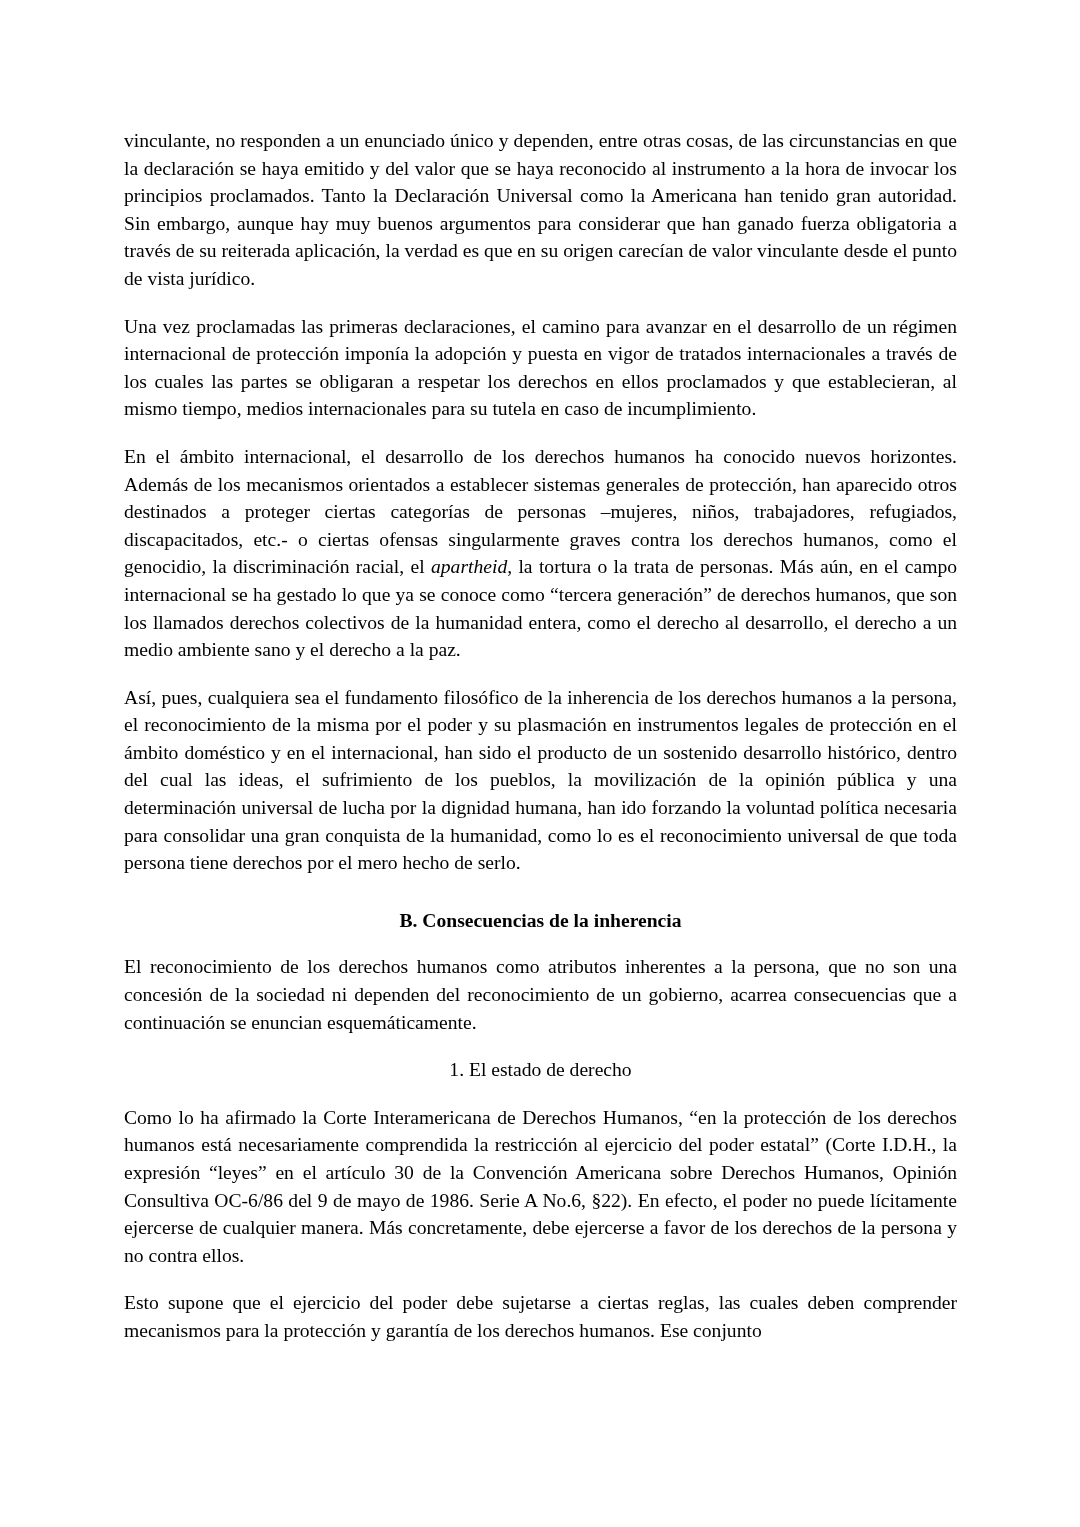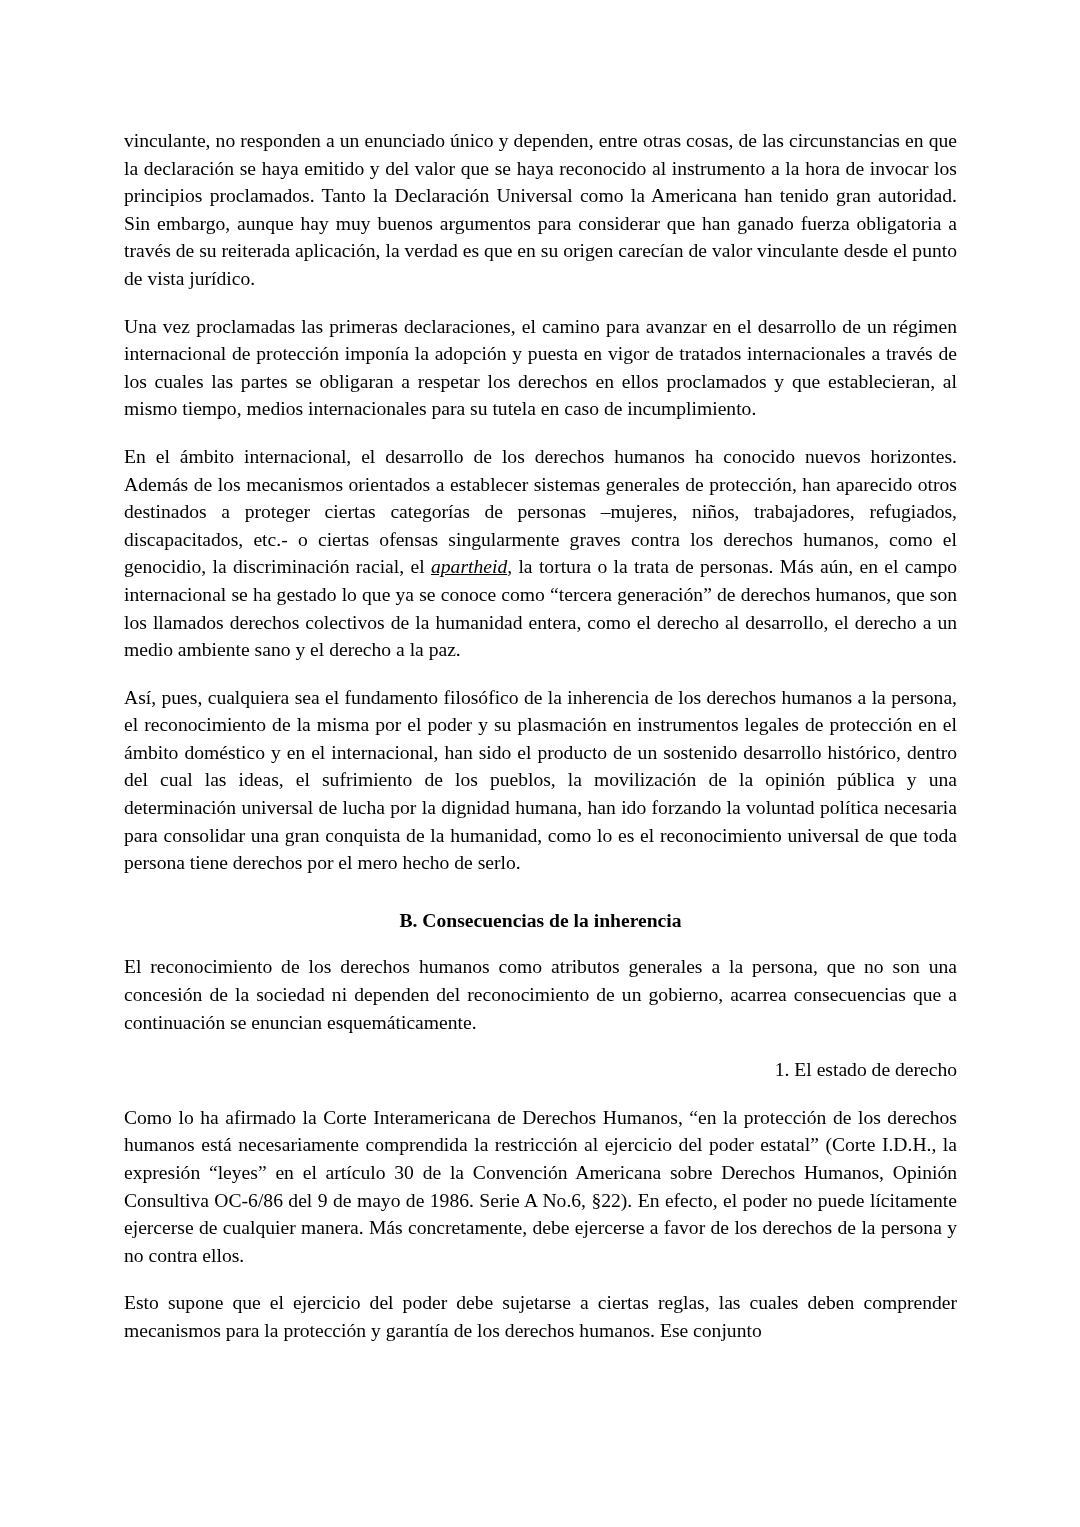--- a/index.html
+++ b/index.html
@@ -47,25 +47,24 @@
     font-size: 19.6px;
     line-height: 27.6px;
     font-weight: bold;
     text-align: center;
   }
   h3.subsection-heading {
     margin: 0 0 20px 0;
     font-size: 19.6px;
     line-height: 27.6px;
     font-weight: normal;
-    text-align: right;
+    text-align: center;
   }
   em.term {
     font-style: italic;
-    text-decoration: underline;
   }
   .spacer-before-heading {
     height: 10px;
   }
 </style>
 </head>
 <body>
 
 <div class="page">
   <div class="content">
@@ -75,21 +74,21 @@
     <p class="body-par">Una vez proclamadas las primeras declaraciones, el camino para avanzar en el desarrollo de un régimen internacional de protección imponía la adopción y puesta en vigor de tratados internacionales a través de los cuales las partes se obligaran a respetar los derechos en ellos proclamados y que establecieran, al mismo tiempo, medios internacionales para su tutela en caso de incumplimiento.</p>
 
     <p class="body-par"><span>En el ámbito internacional, el desarrollo de los derechos humanos ha conocido nuevos horizontes. Además de los mecanismos orientados a establecer sistemas generales de protección, han aparecido otros destinados a proteger ciertas categorías de personas –mujeres, niños, trabajadores, refugiados, discapacitados, etc.- o ciertas ofensas singularmente graves contra los derechos humanos, como el genocidio, la discriminación racial, el </span><em class="term">apartheid</em><span>, la tortura o la trata de personas. Más aún, en el campo internacional se ha gestado lo que ya se conoce como “tercera generación” de derechos humanos, que son los llamados derechos colectivos de la humanidad entera, como el derecho al desarrollo, el derecho a un medio ambiente sano y el derecho a la paz.</span></p>
 
     <p class="body-par">Así, pues, cualquiera sea el fundamento filosófico de la inherencia de los derechos humanos a la persona, el reconocimiento de la misma por el poder y su plasmación en instrumentos legales de protección en el ámbito doméstico y en el internacional, han sido el producto de un sostenido desarrollo histórico, dentro del cual las ideas, el sufrimiento de los pueblos, la movilización de la opinión pública y una determinación universal de lucha por la dignidad humana, han ido forzando la voluntad política necesaria para consolidar una gran conquista de la humanidad, como lo es el reconocimiento universal de que toda persona tiene derechos por el mero hecho de serlo.</p>
 
     <div class="spacer-before-heading"></div>
 
     <h2 class="section-heading">B. Consecuencias de la inherencia</h2>
 
-    <p class="body-par">El reconocimiento de los derechos humanos como atributos generales a la persona, que no son una concesión de la sociedad ni dependen del reconocimiento de un gobierno, acarrea consecuencias que a continuación se enuncian esquemáticamente.</p>
+    <p class="body-par">El reconocimiento de los derechos humanos como atributos inherentes a la persona, que no son una concesión de la sociedad ni dependen del reconocimiento de un gobierno, acarrea consecuencias que a continuación se enuncian esquemáticamente.</p>
 
     <h3 class="subsection-heading">1. El estado de derecho</h3>
 
     <p class="body-par">Como lo ha afirmado la Corte Interamericana de Derechos Humanos, “en la protección de los derechos humanos está necesariamente comprendida la restricción al ejercicio del poder estatal” (Corte I.D.H., la expresión “leyes” en el artículo 30 de la Convención Americana sobre Derechos Humanos, Opinión Consultiva OC-6/86 del 9 de mayo de 1986. Serie A No.6, §22). En efecto, el poder no puede lícitamente ejercerse de cualquier manera. Más concretamente, debe ejercerse a favor de los derechos de la persona y no contra ellos.</p>
 
     <p class="body-par">Esto supone que el ejercicio del poder debe sujetarse a ciertas reglas, las cuales deben comprender mecanismos para la protección y garantía de los derechos humanos. Ese conjunto</p>
 
   </div>
 </div>
 

